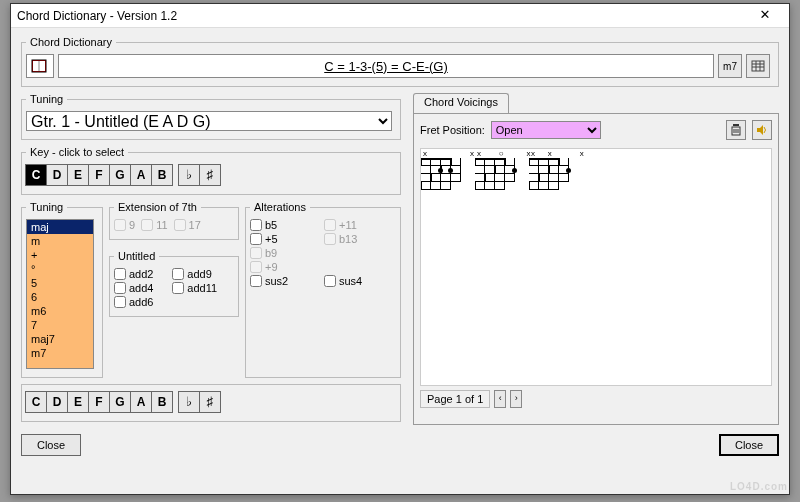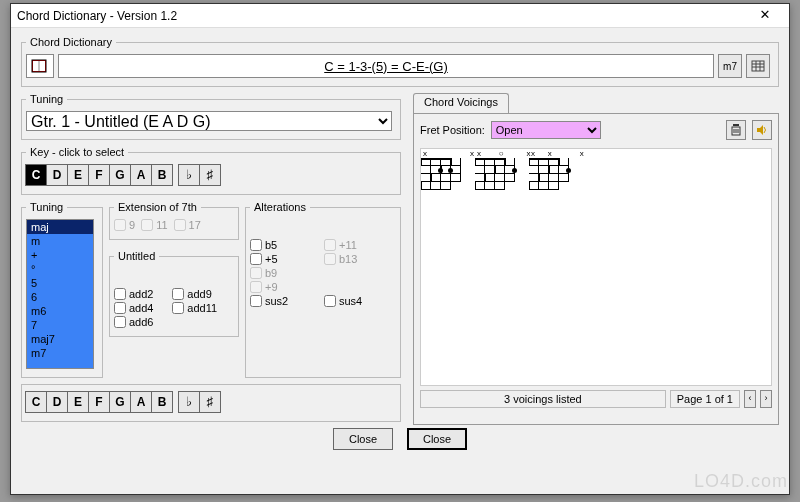--- a/index.html
+++ b/index.html
@@ -24,26 +24,26 @@
 
 .tuning-select { width: 100%; height: 20px; font-size: 16px; border: 1px solid #888; background: #fff; }
 
 .key-row { display: flex; align-items: center; gap: 6px; }
 .key-buttons { display: flex; }
 .key-btn { width: 22px; height: 22px; border: 1px solid #666; background: #e8e8e8; text-align: center; line-height: 20px; cursor: default; font-weight: bold; font-size: 12px; margin-left: -1px; }
 .key-btn.selected { background: #000; color: #fff; }
 .acc-btn { width: 22px; height: 22px; border: 1px solid #666; background: #e8e8e8; text-align: center; line-height: 20px; cursor: default; font-size: 13px; margin-left: -1px; }
 
 .formula-row { display: flex; gap: 6px; }
-.formula-list { width: 68px; height: 150px; border: 1px solid #888; background: #3b82f6; overflow-y: scroll; font-size: 11px; }
+.formula-list { width: 68px; height: 150px; border: 1px solid #888; background: #fdba74; overflow-y: scroll; font-size: 11px; }
 .formula-list .item { padding: 1px 4px; cursor: default; }
 .formula-list .item.selected { background: #0a246a; color: #fff; }
 
 .checks-col { display: flex; flex-direction: column; gap: 4px; }
-.check-grid { display: grid; grid-template-columns: auto auto; gap: 2px 6px; margin-top: 20px; }
+.check-grid { display: grid; grid-template-columns: auto auto; gap: 2px 6px; }
 .check-row { display: flex; gap: 6px; }
 .chk { display: flex; align-items: center; gap: 3px; font-size: 11px; }
 .chk input { width: 12px; height: 12px; }
 .chk.disabled { color: #999; }
 
 .tab-header { position: relative; height: 20px; }
 .tab { position: absolute; top: 0; left: 0; height: 20px; padding: 2px 10px; border: 1px solid #999; border-bottom: none; background: #f0f0f0; font-size: 11px; border-radius: 3px 3px 0 0; }
 .tab-body { border: 1px solid #999; padding: 6px; height: 312px; background: #f0f0f0; position: relative; }
 
 .fret-row { display: flex; align-items: center; gap: 6px; }
@@ -58,25 +58,25 @@
 .fret-cell { border-right: 1px solid #000; border-bottom: 1px solid #000; position: relative; }
 .fret-grid .top { border-top: 2px solid #000; }
 .fret-grid .left { border-left: 1px solid #000; }
 .dot { width: 5px; height: 5px; background: #000; border-radius: 50%; position: absolute; }
 
 .status-row { display: flex; align-items: center; margin-top: 4px; gap: 4px; }
 .status-center { flex: 1; border: 1px solid #bbb; height: 18px; text-align: center; line-height: 16px; font-size: 11px; background: #f0f0f0; }
 .page-box { border: 1px solid #bbb; height: 18px; padding: 0 6px; line-height: 16px; font-size: 11px; background: #f0f0f0; }
 .page-nav { width: 12px; height: 18px; border: 1px solid #888; background: #e8e8e8; text-align: center; font-size: 9px; line-height: 15px; cursor: default; }
 
-.bottom-buttons { display: flex; justify-content: center; gap: 14px; }
+.bottom-buttons { display: flex; justify-content: space-between; gap: 14px; margin-top: 6px; }
 .dlg-btn { min-width: 60px; height: 22px; padding: 0 10px; border: 1px solid #666; background: #e8e8e8; font-size: 11px; cursor: default; }
 .dlg-btn.default { border: 2px solid #000; }
 
-.watermark { position: absolute; right: 12px; bottom: 10px; font-size: 18px; color: rgba(0,0,0,0.12); font-weight: normal; letter-spacing: 1px; pointer-events:none; }
+.watermark { position: absolute; right: 12px; bottom: 10px; font-size: 10px; color: rgba(0,0,0,0.12); font-weight: bold; letter-spacing: 1px; pointer-events:none; }
 
 .tuning-region { stroke:#444; fill:none; }
 </style>
 </head>
 <body>
 
 <div class="window">
   <div class="titlebar">
     <span class="title">Chord Dictionary - Version 1.2</span>
     <span class="close">✕</span>
@@ -352,21 +352,20 @@
                   <div class="fret-cell"></div>
                   <div class="fret-cell"></div>
                 <div class="fret-cell left"></div>
                   <div class="fret-cell"></div>
                   <div class="fret-cell"></div>
               </div>
             </div>
           </div>
 
           <div class="status-row">
-            <div class="status-center">3 voicings listed</div>
             <div class="page-box">Page 1 of 1</div>
             <div class="page-nav">‹</div>
             <div class="page-nav">›</div>
           </div>
         </div>
       </div>
     </div>
 
     <div class="bottom-buttons">
       <button class="dlg-btn">Close</button>

